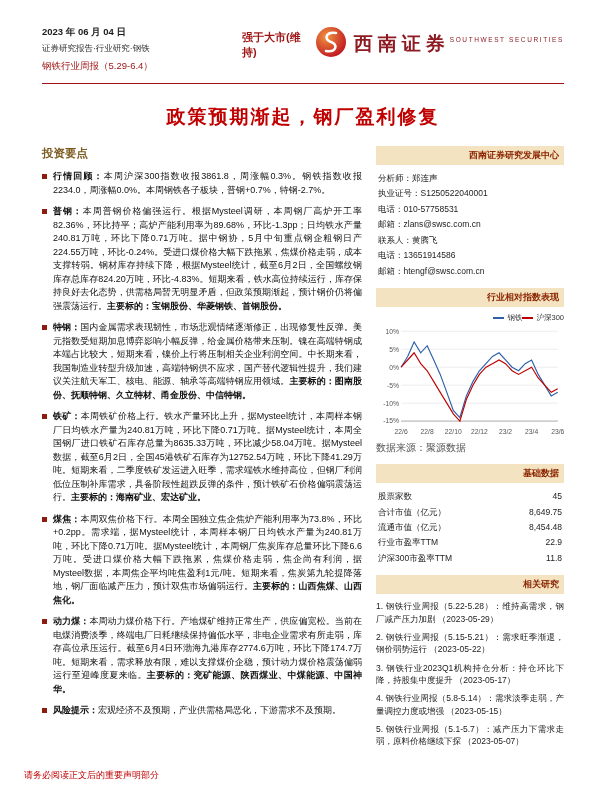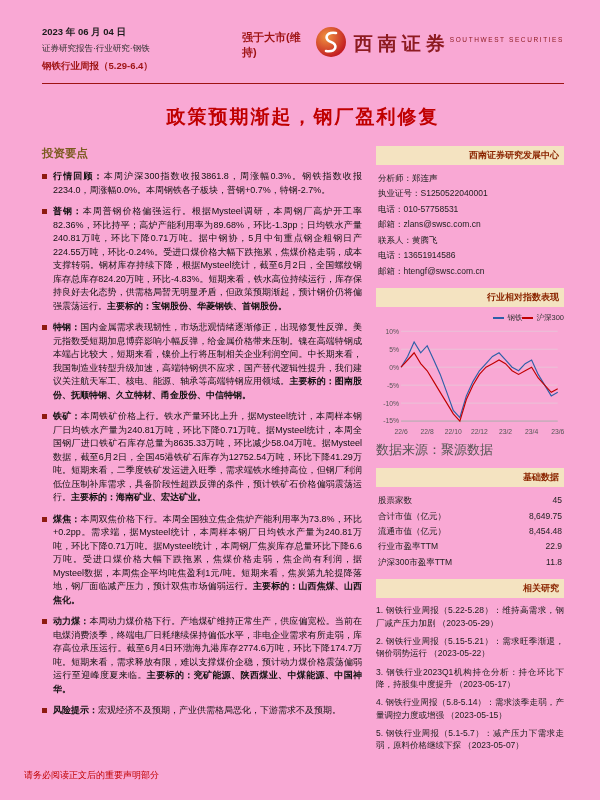--- a/index.html
+++ b/index.html
@@ -1,26 +1,26 @@
 <!DOCTYPE html>
 <html><head>
 <meta charset="utf-8">
 <style>
   * { margin:0; padding:0; box-sizing:border-box; }
   html,body { background:#9a9a9a; }
   body { font-family:"Liberation Sans","DejaVu Sans",sans-serif; }
-  .page { width:600px; height:800px; background:#f9a8d4; margin:0 auto; position:relative;
+  .page { width:600px; height:800px; background:#ffffff; margin:0 auto; position:relative;
           padding:26px 36px 0 42px; overflow:hidden; }
 
   
   .header { display:flex; align-items:flex-start; }
   .h-left { width:200px; flex:none; }
   .h-date { font-size:9.5px; font-weight:bold; color:#1a1a1a; }
   .h-type { font-size:8.5px; color:#333; margin-top:4px; }
-  .h-name { font-size:9.5px; font-weight:bold; color:#9e1313; margin-top:5px; }
+  .h-name { font-size:9.5px; font-weight:normal; color:#9e1313; margin-top:5px; }
   .h-rating { font-size:11px; font-weight:bold; color:#9e1313; margin:4px auto 0; }
   .h-logo { display:flex; align-items:center; gap:7px; flex:none; }
   .logo-text { display:flex; flex-direction:row; }
   .logo-cn { font-size:19px; font-weight:bold; color:#8d1b21; letter-spacing:5px;
              font-family:"Liberation Serif","DejaVu Serif",serif; line-height:1.1; }
   .logo-en { font-size:6.5px; color:#8d1b21; letter-spacing:1.6px; text-align:center; margin-top:2px; }
   .red-rule { border-bottom:1.5px solid #9e1313; margin-top:10px; }
 
   
   .title { font-size:19px; color:#c00000; text-align:center; font-weight:bold;
@@ -45,21 +45,21 @@
   .kv.split { justify-content:space-between; }
   .kv .k { white-space:nowrap; }
   .kv.split .v { font-weight:normal; }
 
   .chart { margin-bottom:2px; }
   .legend { display:flex; justify-content:flex-end; font-size:7.5px; color:#333; margin-bottom:2px; }
   .legend .li { display:flex; align-items:center; gap:3px; }
   .legend .sw { width:11px; height:2px; display:inline-block; }
   .chart svg { width:100%; height:auto; display:block; }
   .tick { font-size:6.5px; fill:#555; font-family:"Liberation Sans",sans-serif; }
-  .source { font-size:13px; color:#555; margin:3px 0 9px; }
+  .source { font-size:10px; color:#555; margin:3px 0 9px; }
 
   .rel-item { font-size:8.5px; line-height:1.45; margin-bottom:6px; color:#222; text-align:justify; }
 
   .footer { position:absolute; left:24px; bottom:18px; color:#c00000; font-size:9px;
             font-family:"Liberation Serif","DejaVu Serif",serif; }
 </style>
 </head>
 <body>
 
 <div class="page">

